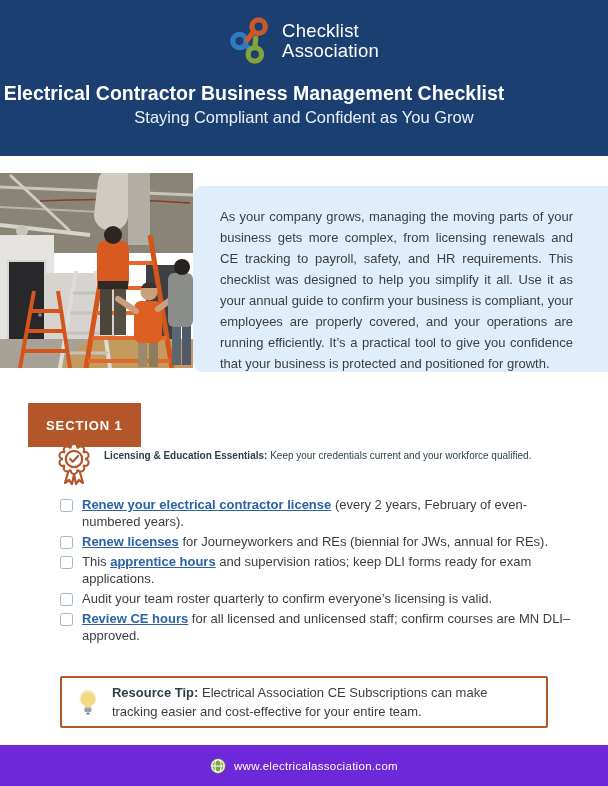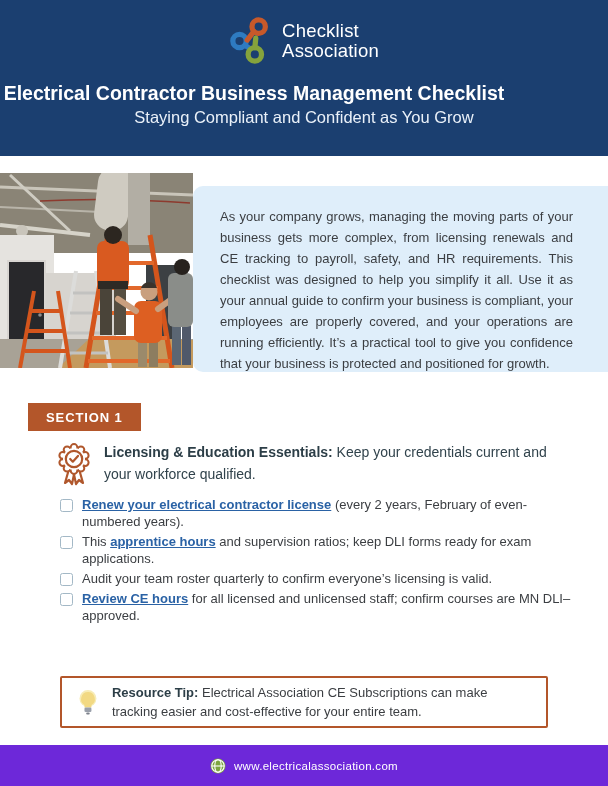--- a/index.html
+++ b/index.html
@@ -20,27 +20,27 @@
     position:absolute; top:186px; left:193px; width:415px; height:186px;
     background:#dfeefa; border-radius:10px 0 0 10px;
   }
   .intro-text {
     position:absolute; top:20px; left:27px; width:353px;
     font-size:13px; line-height:21px; color:#3b3e42; text-align:justify;
   }
   .photo { position:absolute; top:173px; left:0; width:193px; height:195px; }
   
   .badge {
-    position:absolute; top:403px; left:28px; min-width:110px; height:28px; padding:8px 18px;
+    position:absolute; top:403px; left:28px; min-width:110px; height:44px; padding:8px 18px;
     background:#b3562a; color:#ffffff; font-weight:bold; font-size:13px; letter-spacing:0.9px;
     display:inline-flex; align-items:center; justify-content:center;
   }
   .section-head { position:absolute; top:441px; left:56px; width:500px; display:flex; gap:12px; }
   .rosette { flex:none; margin-top:2px; }
-  .section-head-text { font-size:14px; line-height:22px; color:#31434c; }
+  .section-head-text { font-size:10px; line-height:30px; color:#31434c; }
   .section-head-text b { color:#2c3e47; }
   
   .checklist { position:absolute; top:496px; left:60px; width:516px; }
   .check-item { display:flex; gap:9px; margin-bottom:3px; }
   .checkbox {
     flex:none; width:13px; height:13px; margin-top:2.5px;
     border:1.5px solid #a3b8c6; border-radius:2.5px; background:#ffffff;
   }
   .check-text { font-size:13px; line-height:17px; color:#3b3e42; width:496px; }
   .link { color:#2a62a5; font-weight:bold; text-decoration:underline; cursor:pointer; }
@@ -201,20 +201,24 @@
     </div>
   </div>
 
   <div class="checklist" id="checklist">
       <div class="check-item">
         <span class="checkbox"></span>
         <span class="check-text"><a class="link">Renew your electrical contractor license</a><span> (every 2 years, February of even-numbered years).</span></span>
       </div>
       <div class="check-item">
         <span class="checkbox"></span>
+        <span class="check-text"><a class="link">Renew licenses</a><span> for Journeyworkers and REs (biennial for JWs, annual for REs).</span></span>
+      </div>
+      <div class="check-item">
+        <span class="checkbox"></span>
         <span class="check-text"><span>This </span><a class="link">apprentice hours</a><span> and supervision ratios; keep DLI forms ready for exam applications.</span></span>
       </div>
       <div class="check-item">
         <span class="checkbox"></span>
         <span class="check-text"><span>Audit your team roster quarterly to confirm everyone’s licensing is valid.</span></span>
       </div>
       <div class="check-item">
         <span class="checkbox"></span>
         <span class="check-text"><a class="link">Review CE hours</a><span> for all licensed and unlicensed staff; confirm courses are MN DLI–approved.</span></span>
       </div>

